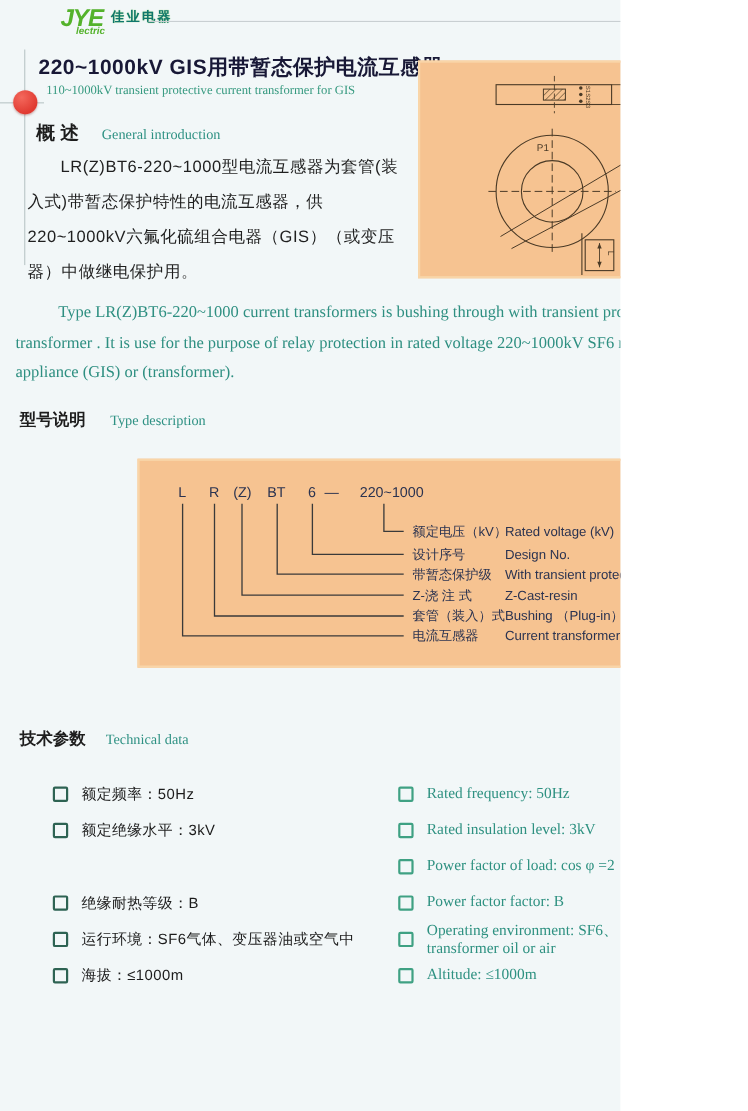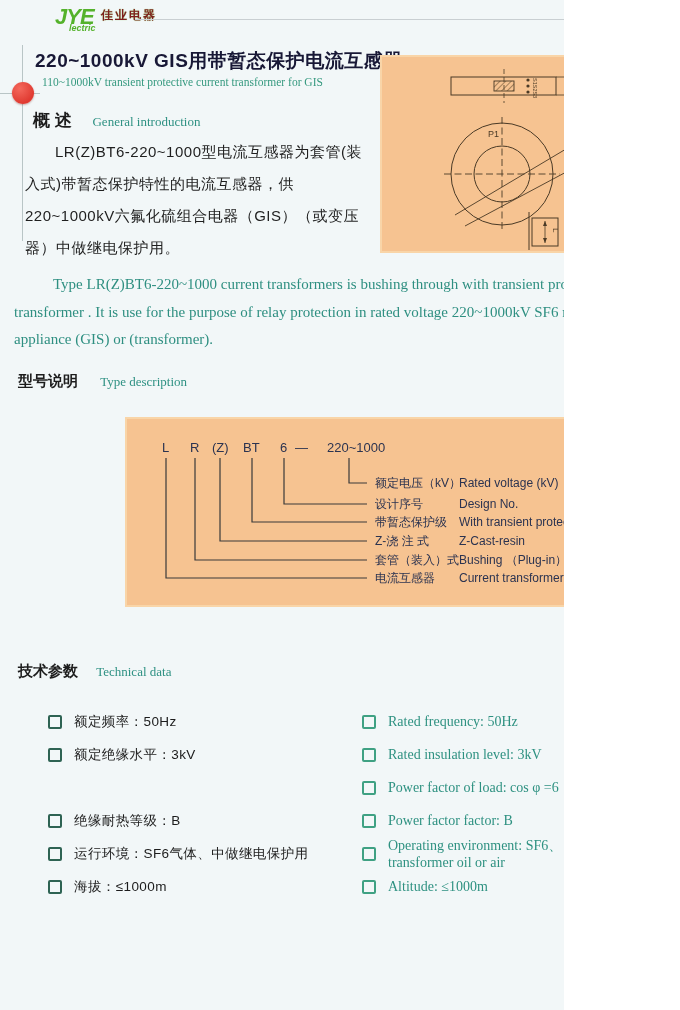--- a/index.html
+++ b/index.html
@@ -3,21 +3,21 @@
 <meta charset="utf-8">
 <style>
   html,body{margin:0;padding:0;}
   body{font-family:"Liberation Sans", sans-serif;}
   .page{position:relative;width:564px;height:1010px;background:#f2f7f8;overflow:hidden;}
 
   
   .logo{position:absolute;left:55px;top:4px;width:150px;height:32px;}
   .logo-main{position:absolute;left:0;top:0;font-size:22px;font-weight:bold;font-style:italic;color:#54b22b;letter-spacing:-1px;}
   .logo-script{position:absolute;left:14px;top:19px;font-size:9px;font-style:italic;color:#54b22b;font-weight:bold;}
-  .logo-cn{position:absolute;left:46px;top:3px;font-size:12px;font-weight:bold;color:#7f1d1d;letter-spacing:2px;text-shadow:0 0 1px #8ed46a;}
+  .logo-cn{position:absolute;left:46px;top:3px;font-size:12px;font-weight:bold;color:#0f766e;letter-spacing:2px;text-shadow:0 0 1px #8ed46a;}
   .header-rule{position:absolute;left:135px;top:19px;width:537px;height:1px;background:#c9cfd2;}
 
   
   .vline{position:absolute;left:22px;top:45px;width:1px;height:196px;background:#b9c5c6;}
   .hline{position:absolute;left:0;top:93px;width:40px;height:1px;background:#b9c5c6;}
   .red-dot{position:absolute;left:12px;top:82px;width:22px;height:22px;border-radius:50%;
     background:radial-gradient(circle at 35% 30%, #f4685c, #e03a31 70%);box-shadow:0 1px 2px rgba(120,30,20,.35);}
 
   
   .title-zh{position:absolute;left:35px;top:48px;font-size:19px;font-weight:bold;color:#181836;letter-spacing:.5px;}
@@ -179,38 +179,38 @@
   <div class="tl-row" style="left:48px;top:746px;">
     <span class="cb cb-dark"></span>
     <span class="tl-zh">额定绝缘水平：3kV</span>
   </div>
   <div class="tl-row" style="left:48px;top:812px;">
     <span class="cb cb-dark"></span>
     <span class="tl-zh">绝缘耐热等级：B</span>
   </div>
   <div class="tl-row" style="left:48px;top:845px;">
     <span class="cb cb-dark"></span>
-    <span class="tl-zh">运行环境：SF6气体、中做继电保护用</span>
+    <span class="tl-zh">运行环境：SF6气体、变压器油或空气中</span>
   </div>
   <div class="tl-row" style="left:48px;top:878px;">
     <span class="cb cb-dark"></span>
     <span class="tl-zh">海拔：≤1000m</span>
   </div>
 
   <div class="tl-row" style="left:362px;top:713px;">
     <span class="cb cb-green"></span>
     <span class="tl-en">Rated frequency:  50Hz</span>
   </div>
   <div class="tl-row" style="left:362px;top:746px;">
     <span class="cb cb-green"></span>
     <span class="tl-en">Rated insulation level:  3kV</span>
   </div>
   <div class="tl-row" style="left:362px;top:779px;">
     <span class="cb cb-green"></span>
-    <span class="tl-en">Power factor of load:  cos φ =6</span>
+    <span class="tl-en">Power factor of load:  cos φ =2</span>
   </div>
   <div class="tl-row" style="left:362px;top:812px;">
     <span class="cb cb-green"></span>
     <span class="tl-en">Power factor factor:   B</span>
   </div>
   <div class="tl-row" style="left:362px;top:845px;">
     <span class="cb cb-green"></span>
     <span class="tl-en">Operating environment:   SF6、transformer oil or air</span>
   </div>
   <div class="tl-row" style="left:362px;top:878px;">

